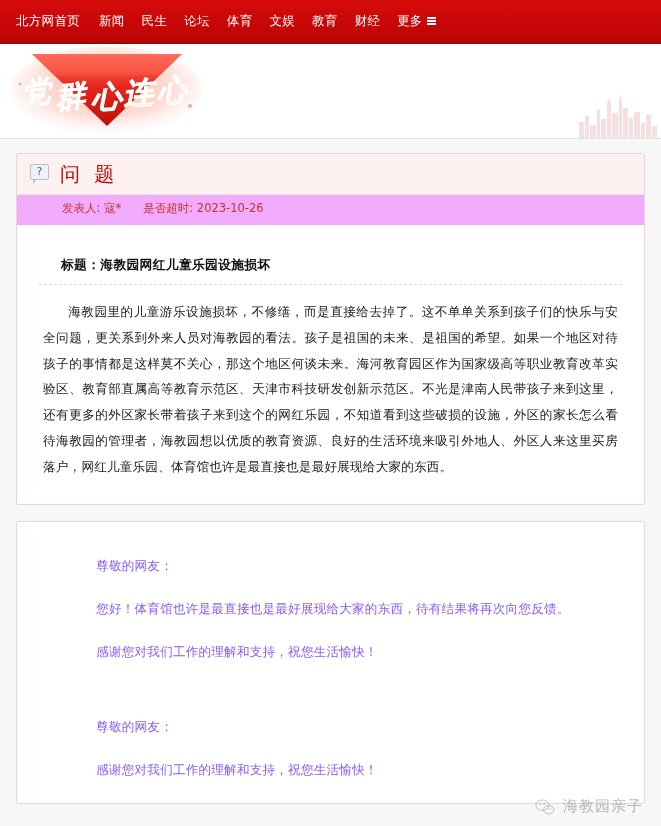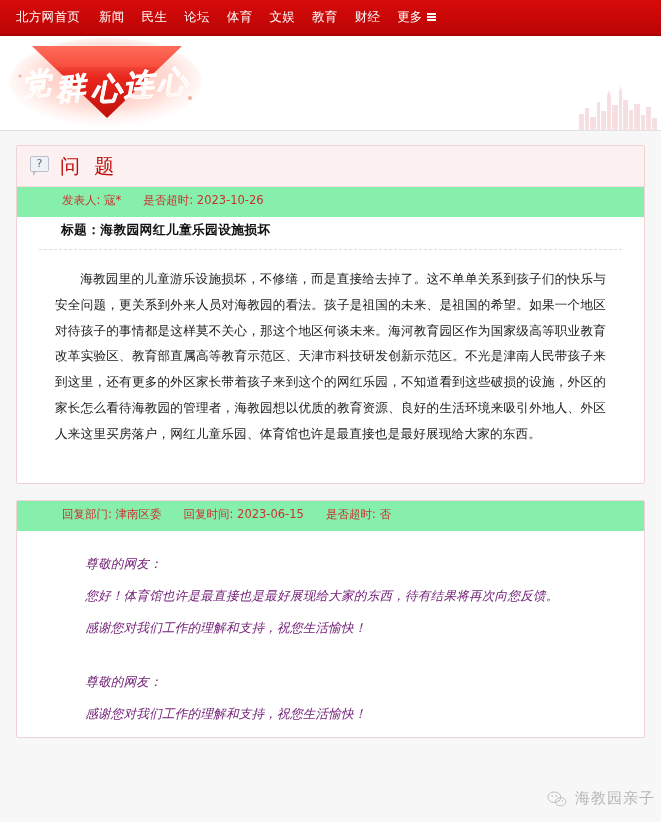--- a/index.html
+++ b/index.html
@@ -10,21 +10,21 @@
     width: 661px;
     height: 826px;
     background: #ffffff;
     font-family: "DejaVu Sans", "Liberation Sans", sans-serif;
     overflow: hidden;
     position: relative;
   }
 
   
   .topnav {
-    height: 36px;
+    height: 44px;
     background: linear-gradient(180deg, #d60b0b 0%, #c80707 55%, #bb0505 100%);
     display: flex;
     align-items: center;
     padding-left: 16px;
     box-sizing: border-box;
     border-bottom: 2px solid #a80303;
   }
   .topnav .nav-item {
     color: #ffffff;
     font-size: 12.5px;
@@ -111,32 +111,32 @@
     align-items: center;
     gap: 9px;
   }
   .card-title {
     color: #c00a0a;
     font-size: 20px;
     letter-spacing: 4px;
     font-weight: 400;
   }
   .card-meta {
-    background: #86efac;
+    background: #f0abfc;
     padding: 6px 0 9px 45px;
     font-size: 11.5px;
     color: #c7332f;
     display: flex;
     gap: 22px;
     white-space: nowrap;
   }
   .card-meta .mv { color: #c7332f; }
   .card-body {
     background: #ffffff;
-    padding: 5px 22px 20px 22px;
+    padding: 32px 22px 20px 22px;
   }
 
   
   .icon-question {
     width: 21px;
     height: 21px;
     position: relative;
     flex: 0 0 auto;
   }
   .icon-question .bub {
@@ -221,41 +221,40 @@
     border: 0;
     border-top: 1px dashed #dcdcdc;
     margin: 10px 0 14px 0;
   }
   .para {
     font-size: 12.6px;
     color: #1a1a1a;
     line-height: 2.05;
     text-align: justify;
     text-indent: 2em;
-    margin: 16px;
+    margin: 4px;
     letter-spacing: .2px;
   }
   .reply-block { margin-bottom: 6px; }
   .reply-line {
     font-size: 12.6px;
-    color: #701a75;
+    color: #8b5cf6;
     line-height: 2.15;
-    margin: 5px;
+    margin: 16px;
     text-align: justify;
     letter-spacing: .2px;
-    font-style: italic;
   }
   .reply-line.indent { text-indent: 2em; }
   .reply-body { padding: 14px 18px 4px 38px; }
   .reply-gap { height: 16px; }
 
   
   .watermark {
     position: absolute;
-    right: 6px;
+    right: 18px;
     bottom: 14px;
     display: flex;
     align-items: center;
     gap: 7px;
     opacity: .62;
     justify-content: space-between;
   }
   .watermark .wm-text {
     font-size: 15px;
     color: #8e8e8e;
@@ -371,34 +370,20 @@
       <div class="q-title">
         <b>标题：</b><span class="t-val">海教园网红儿童乐园设施损坏</span>
       </div>
       <hr class="rule">
       <p class="para">海教园里的儿童游乐设施损坏，不修缮，而是直接给去掉了。这不单单关系到孩子们的快乐与安全问题，更关系到外来人员对海教园的看法。孩子是祖国的未来、是祖国的希望。如果一个地区对待孩子的事情都是这样莫不关心，那这个地区何谈未来。海河教育园区作为国家级高等职业教育改革实验区、教育部直属高等教育示范区、天津市科技研发创新示范区。不光是津南人民带孩子来到这里，还有更多的外区家长带着孩子来到这个的网红乐园，不知道看到这些破损的设施，外区的家长怎么看待海教园的管理者，海教园想以优质的教育资源、良好的生活环境来吸引外地人、外区人来这里买房落户，网红儿童乐园、体育馆也许是最直接也是最好展现给大家的东西。</p>
     </div>
   </section>
 
   <section class="card">
 
-    <div class="card-meta">
-      <span>
-        <span>回复部门:</span>
-        <span class="mv">津南区委</span>
-      </span>
-      <span>
-        <span>回复时间:</span>
-        <span class="mv">2023-06-15</span>
-      </span>
-      <span>
-        <span>是否超时:</span>
-        <span class="mv">否</span>
-      </span>
-    </div>
 
     <div class="reply-body">
       <div class="reply-block">
         <p class="reply-line indent">尊敬的网友：</p>
         <p class="reply-line indent">您好！体育馆也许是最直接也是最好展现给大家的东西，待有结果将再次向您反馈。</p>
         <p class="reply-line indent">感谢您对我们工作的理解和支持，祝您生活愉快！</p>
       </div>
       <div class="reply-gap"></div>
       <div class="reply-block">
         <p class="reply-line indent">尊敬的网友：</p>

